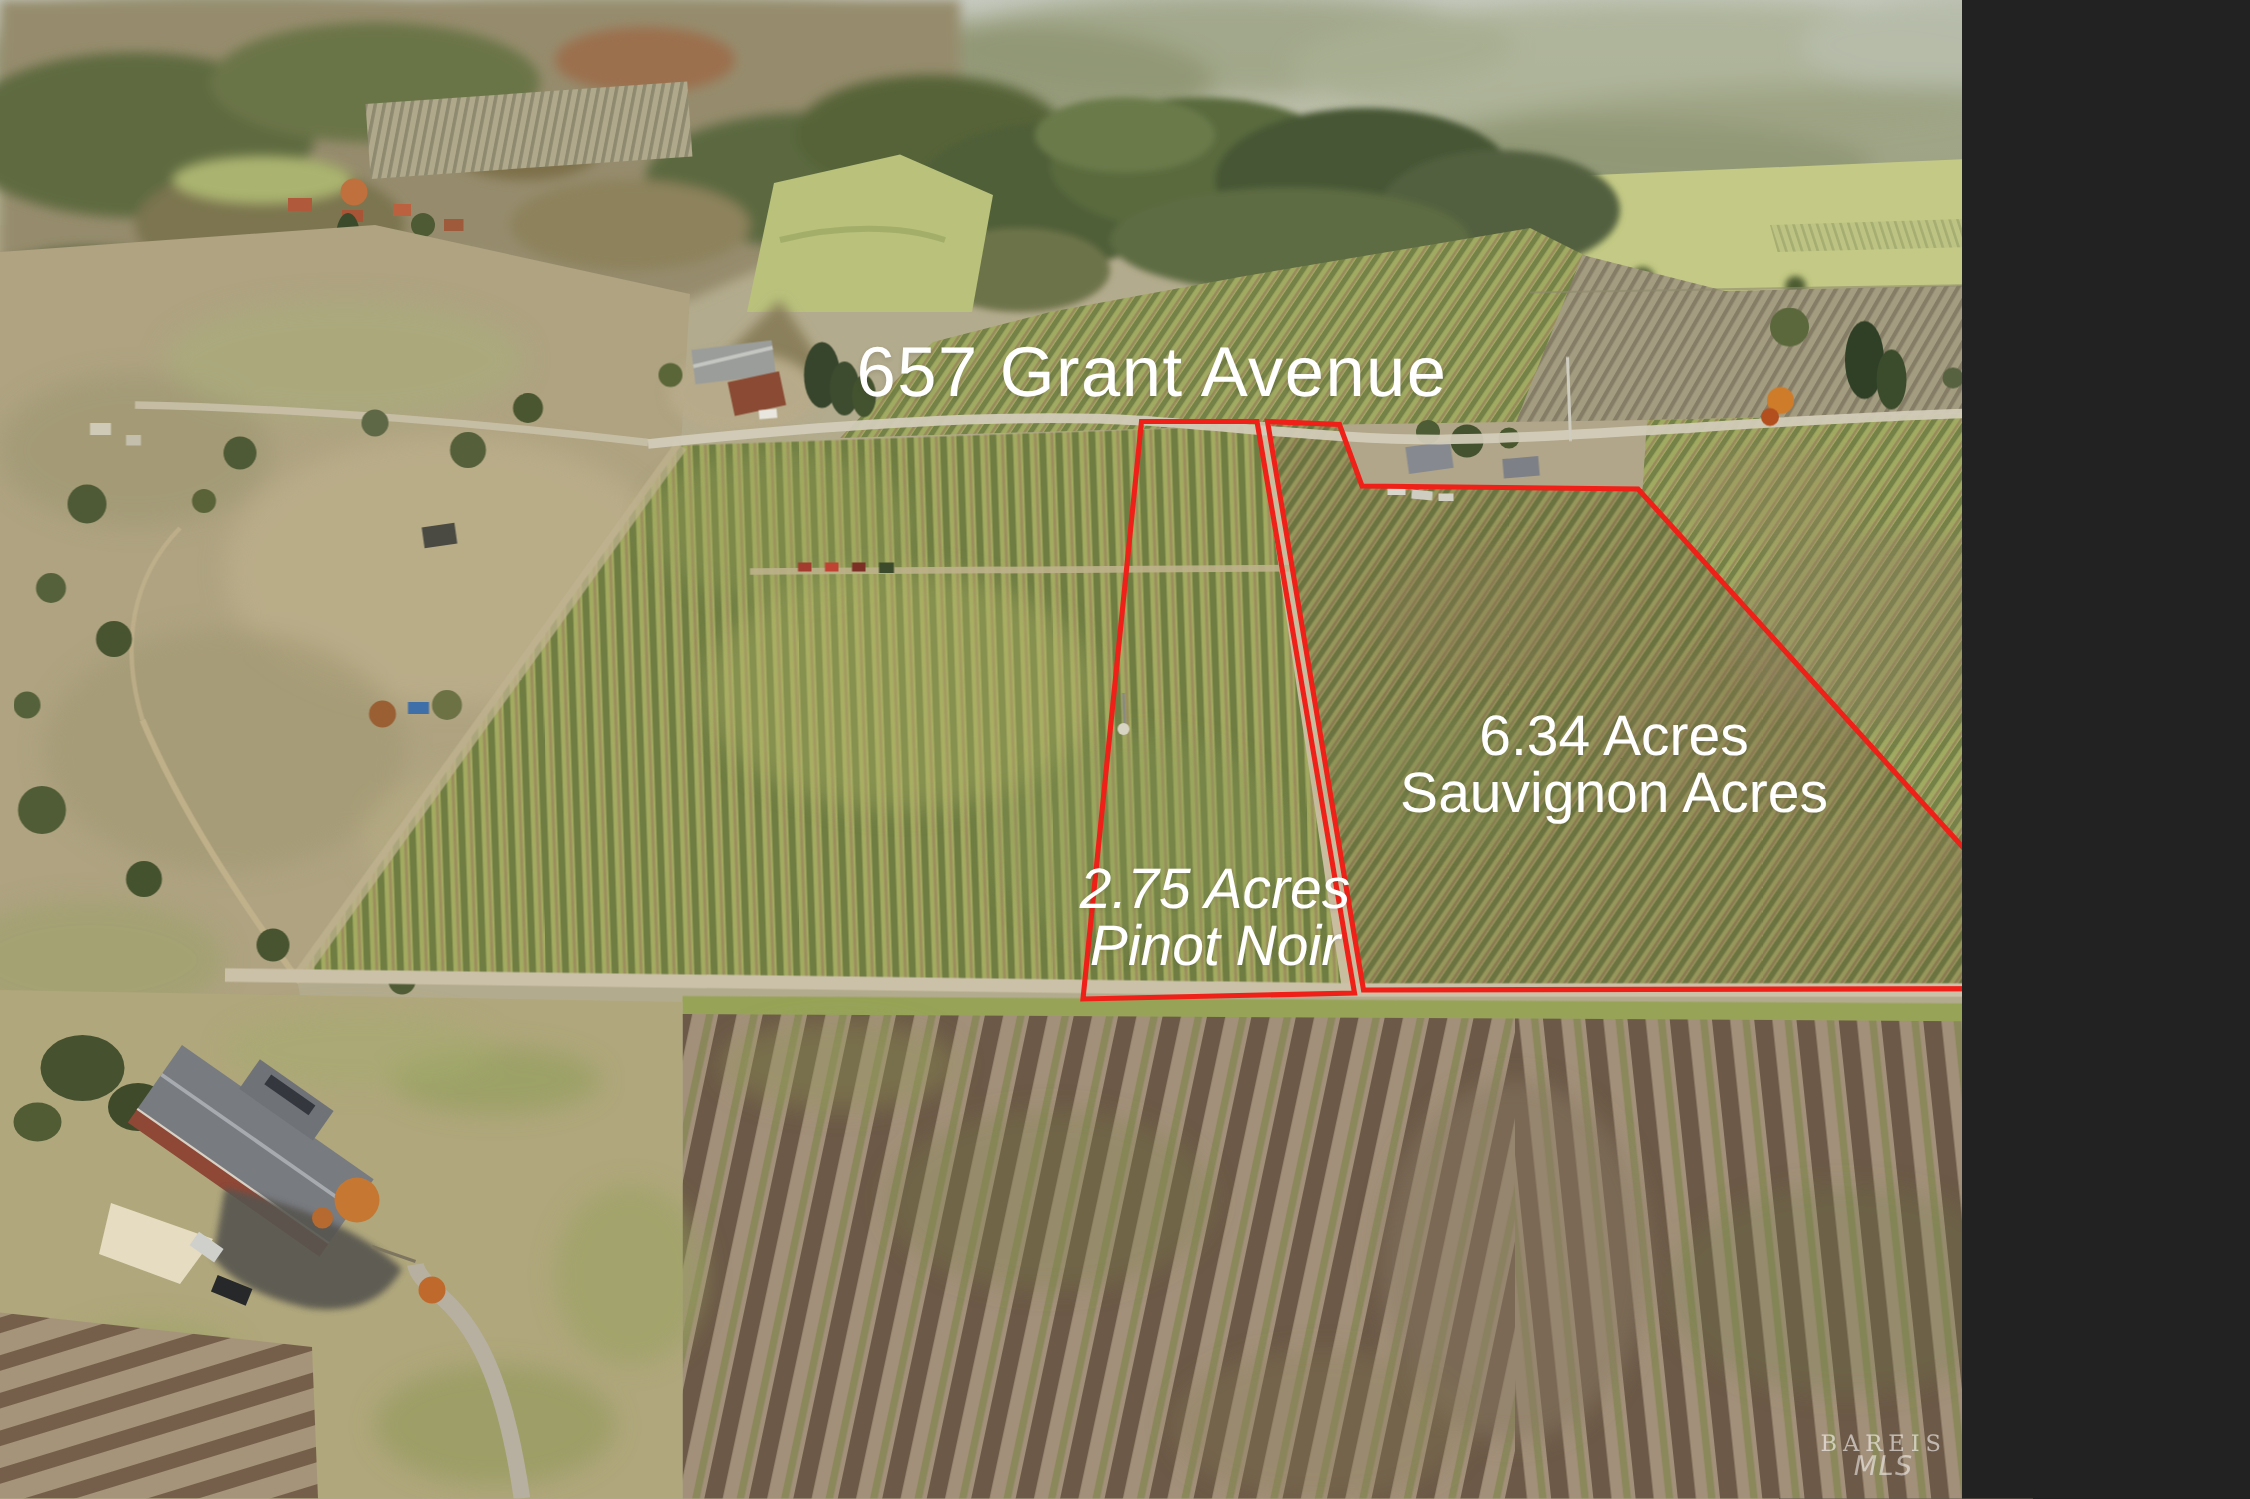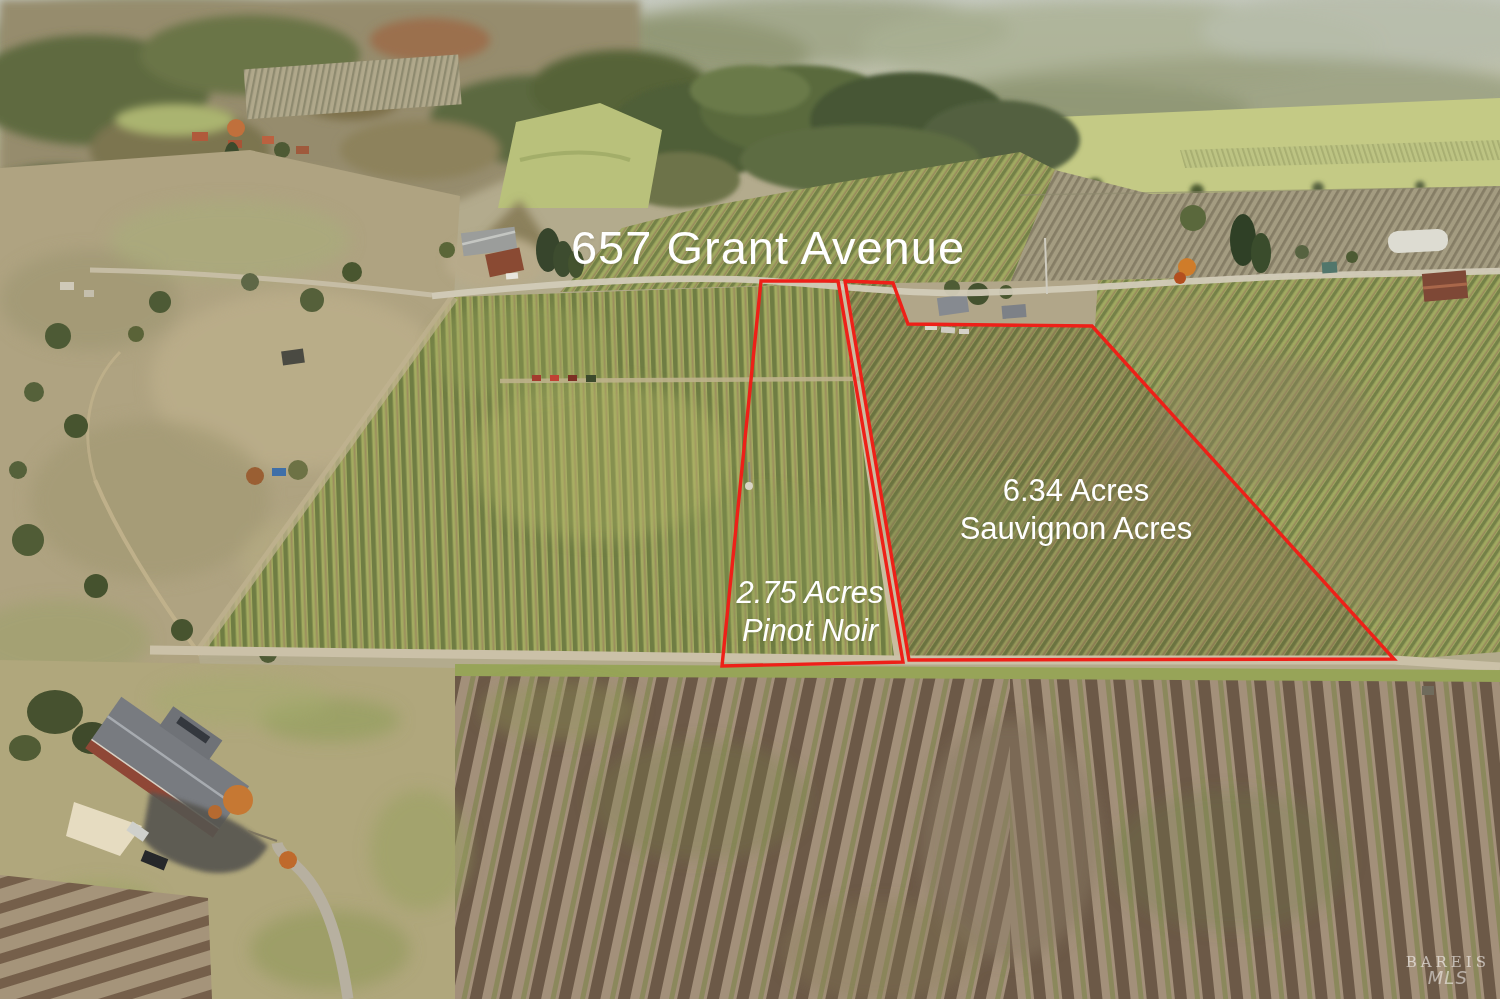--- a/index.html
+++ b/index.html
@@ -1,29 +1,29 @@
 <!DOCTYPE html>
 <html><head>
 <meta charset="utf-8">
 <style>
   html,body{margin:0;padding:0;background:#222;}
   #stage{
-    position:relative;width:1500px;height:999px;overflow:hidden;
+    position:relative;width:1308px;height:999px;overflow:hidden;
     font-family:"Liberation Sans",sans-serif;
   }
   #stage svg{position:absolute;left:0;top:0;}
   .overlay{position:absolute;color:#ffffff;white-space:nowrap;}
   .title{
     top:220px;left:768px;transform:translateX(-50%);
     font-size:47px;font-weight:400;letter-spacing:1px;
     text-shadow:0 1px 3px rgba(60,60,40,.18);
   }
   .parcel-label{
     transform:translateX(-50%);text-align:center;
-    font-size:31px;font-weight:400;line-height:38px;
+    font-size:38px;font-weight:400;line-height:38px;
     text-shadow:0 1px 3px rgba(60,60,40,.18);
   }
   .parcel-label.pinot{left:810px;top:574px;font-style:italic;}
   .parcel-label.sauv{left:1076px;top:472px;}
   .watermark{
     right:10px;bottom:14px;text-align:center;line-height:15px;
   }
   .wm-org{
     font-family:"DejaVu Serif",serif;font-size:15px;letter-spacing:4px;
     color:rgba(255,255,255,.58);display:block;

